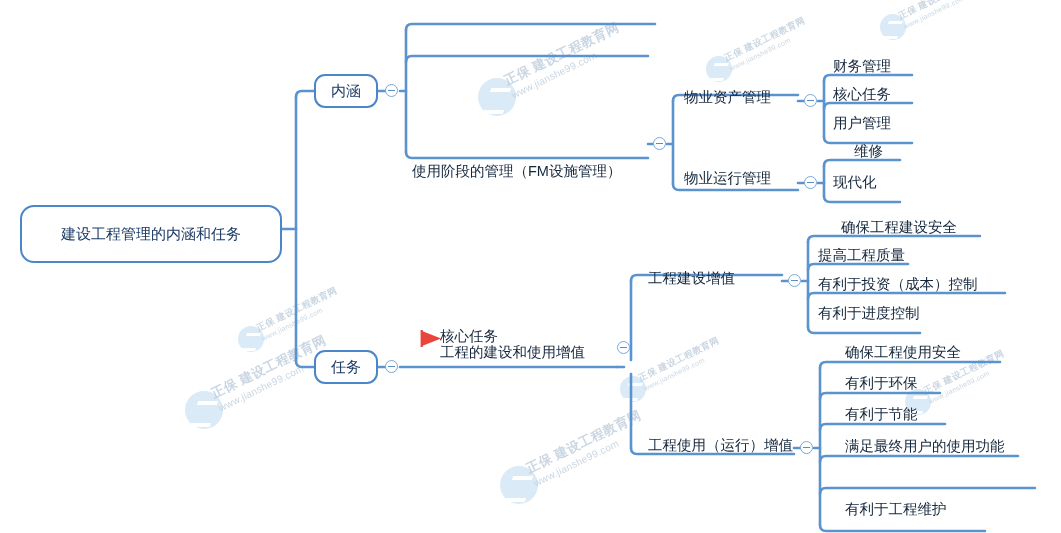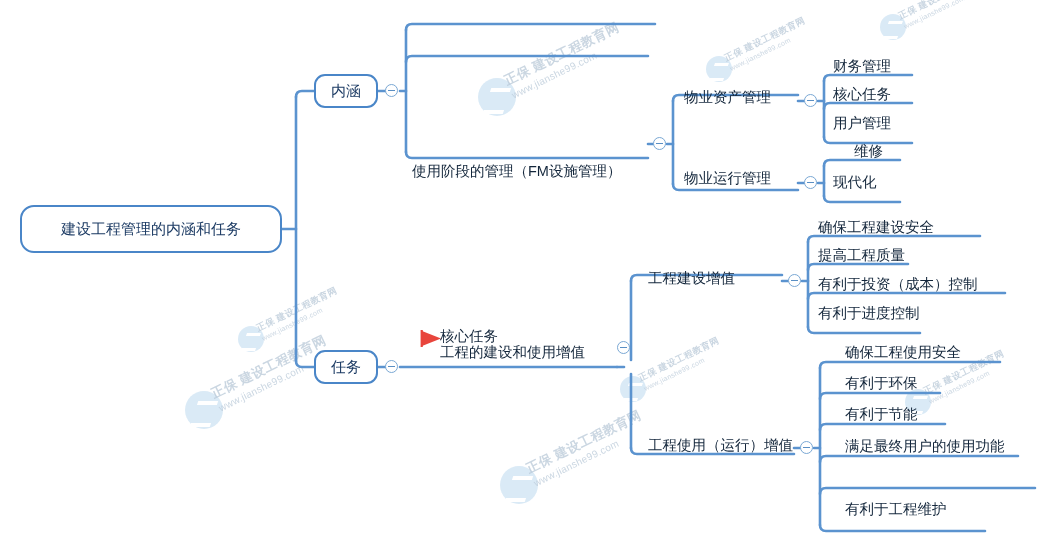--- a/index.html
+++ b/index.html
@@ -95,21 +95,21 @@
     background: #ffffff;
     display: flex;
     align-items: center;
     justify-content: center;
     color: #1b3a63;
   }
   #root-node {
     left: 20px;
     top: 205px;
     width: 262px;
-    height: 48px;
+    height: 58px;
     border-radius: 14px;
     font-size: 15px;
   }
   .branch-node {
     width: 64px;
     height: 34px;
     font-size: 15px;
   }
   #branch-neihan { left: 314px; top: 74px; }
   #branch-renwu  { left: 314px; top: 350px; }
@@ -306,21 +306,21 @@
     <span>核心任务</span>
     <span class="l2">工程的建设和使用增值</span>
   </div>
   <div class="collapse" style="left:617px; top:341px;"></div>
 
   <div class="topic" style="left:648px; top:270px;">工程建设增值</div>
   <div class="collapse" style="left:788px; top:274px;"></div>
   <div class="topic" style="left:648px; top:437px;">工程使用（运行）增值</div>
   <div class="collapse" style="left:800px; top:441px;"></div>
 
-  <div class="topic" style="left:818px; top:219px;">确保工程建设安全</div>
+  <div class="topic" style="left:841px; top:219px;">确保工程建设安全</div>
   <div class="topic" style="left:818px; top:247px;">提高工程质量</div>
   <div class="topic" style="left:818px; top:276px;">有利于投资（成本）控制</div>
   <div class="topic" style="left:818px; top:305px;">有利于进度控制</div>
 
   <div class="topic" style="left:845px; top:344px;">确保工程使用安全</div>
   <div class="topic" style="left:845px; top:375px;">有利于环保</div>
   <div class="topic" style="left:845px; top:406px;">有利于节能</div>
   <div class="topic" style="left:845px; top:438px;">满足最终用户的使用功能</div>
   <div class="topic" style="left:845px; top:501px;">有利于工程维护</div>
 

